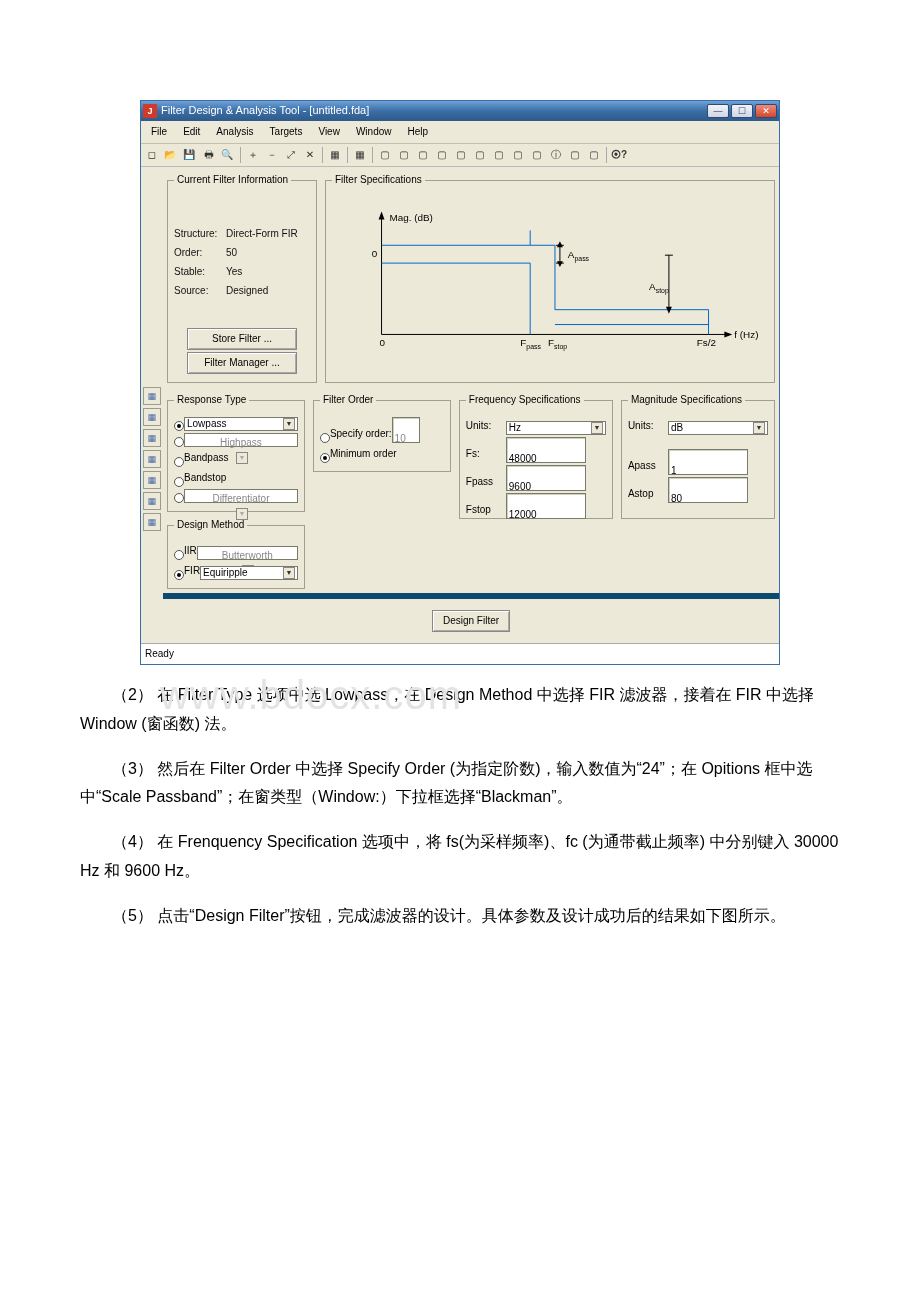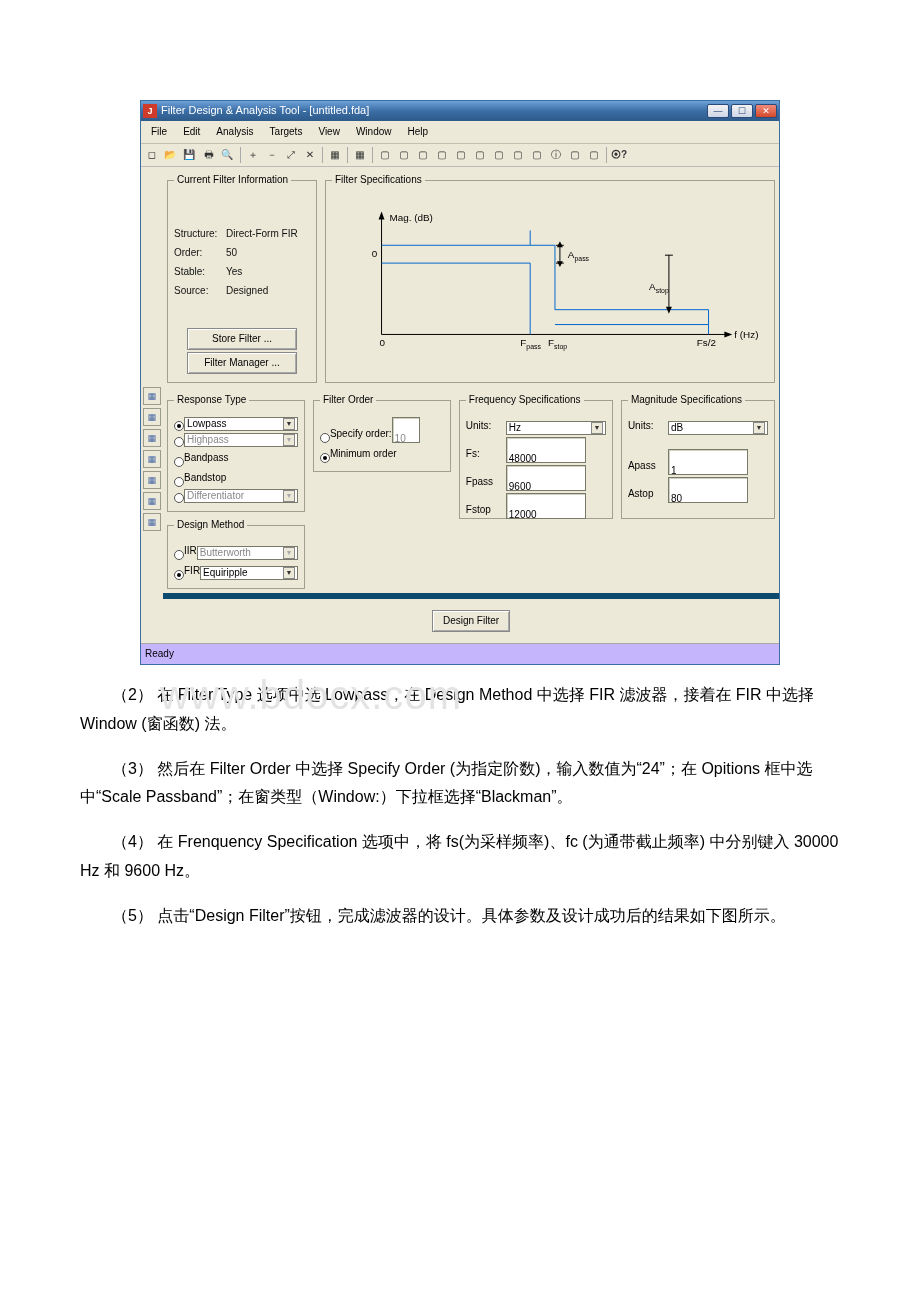--- a/index.html
+++ b/index.html
@@ -178,41 +178,41 @@
     display:flex; align-items:center; justify-content:space-between;
     min-width: 50px;
   }
   .dropdown .dd-arrow {
     width: 12px; height: 12px;
     background: #ece9d8; border:1px solid #888;
     display:flex; align-items:center; justify-content:center;
     font-size: 7px; color:#333;
     margin-left:2px;
   }
-  .dropdown.dim { color:#888; }
+  .dropdown.dim { color:#888;flex-direction:column; }
   .dropdown.dim .dd-arrow { color:#aaa; }
 
   .lbl { width: 40px; }
 
   .design-btn-row {
     text-align: center;
     padding: 11px 0;
     border-top: 6px solid #0c4a6e;
   }
   .design-btn {
     display:inline-block;
     background:#ece9d8;
     border:1px solid #888;
     box-shadow: inset 1px 1px 0 #fff, inset -1px -1px 0 #aaa;
     font-size: 10px;
     padding: 1px 10px;
   }
   .statusbar {
     border-top: 1px solid #aaa;
-    background:#c4b5fd;
+    background:#ffffff;
     font-size:10px;
     padding: 1px 4px;
   }
 
   
   p.body-text {
     margin: 16px 0;
     text-indent: 2em;
     font-size: 16px;
   }

